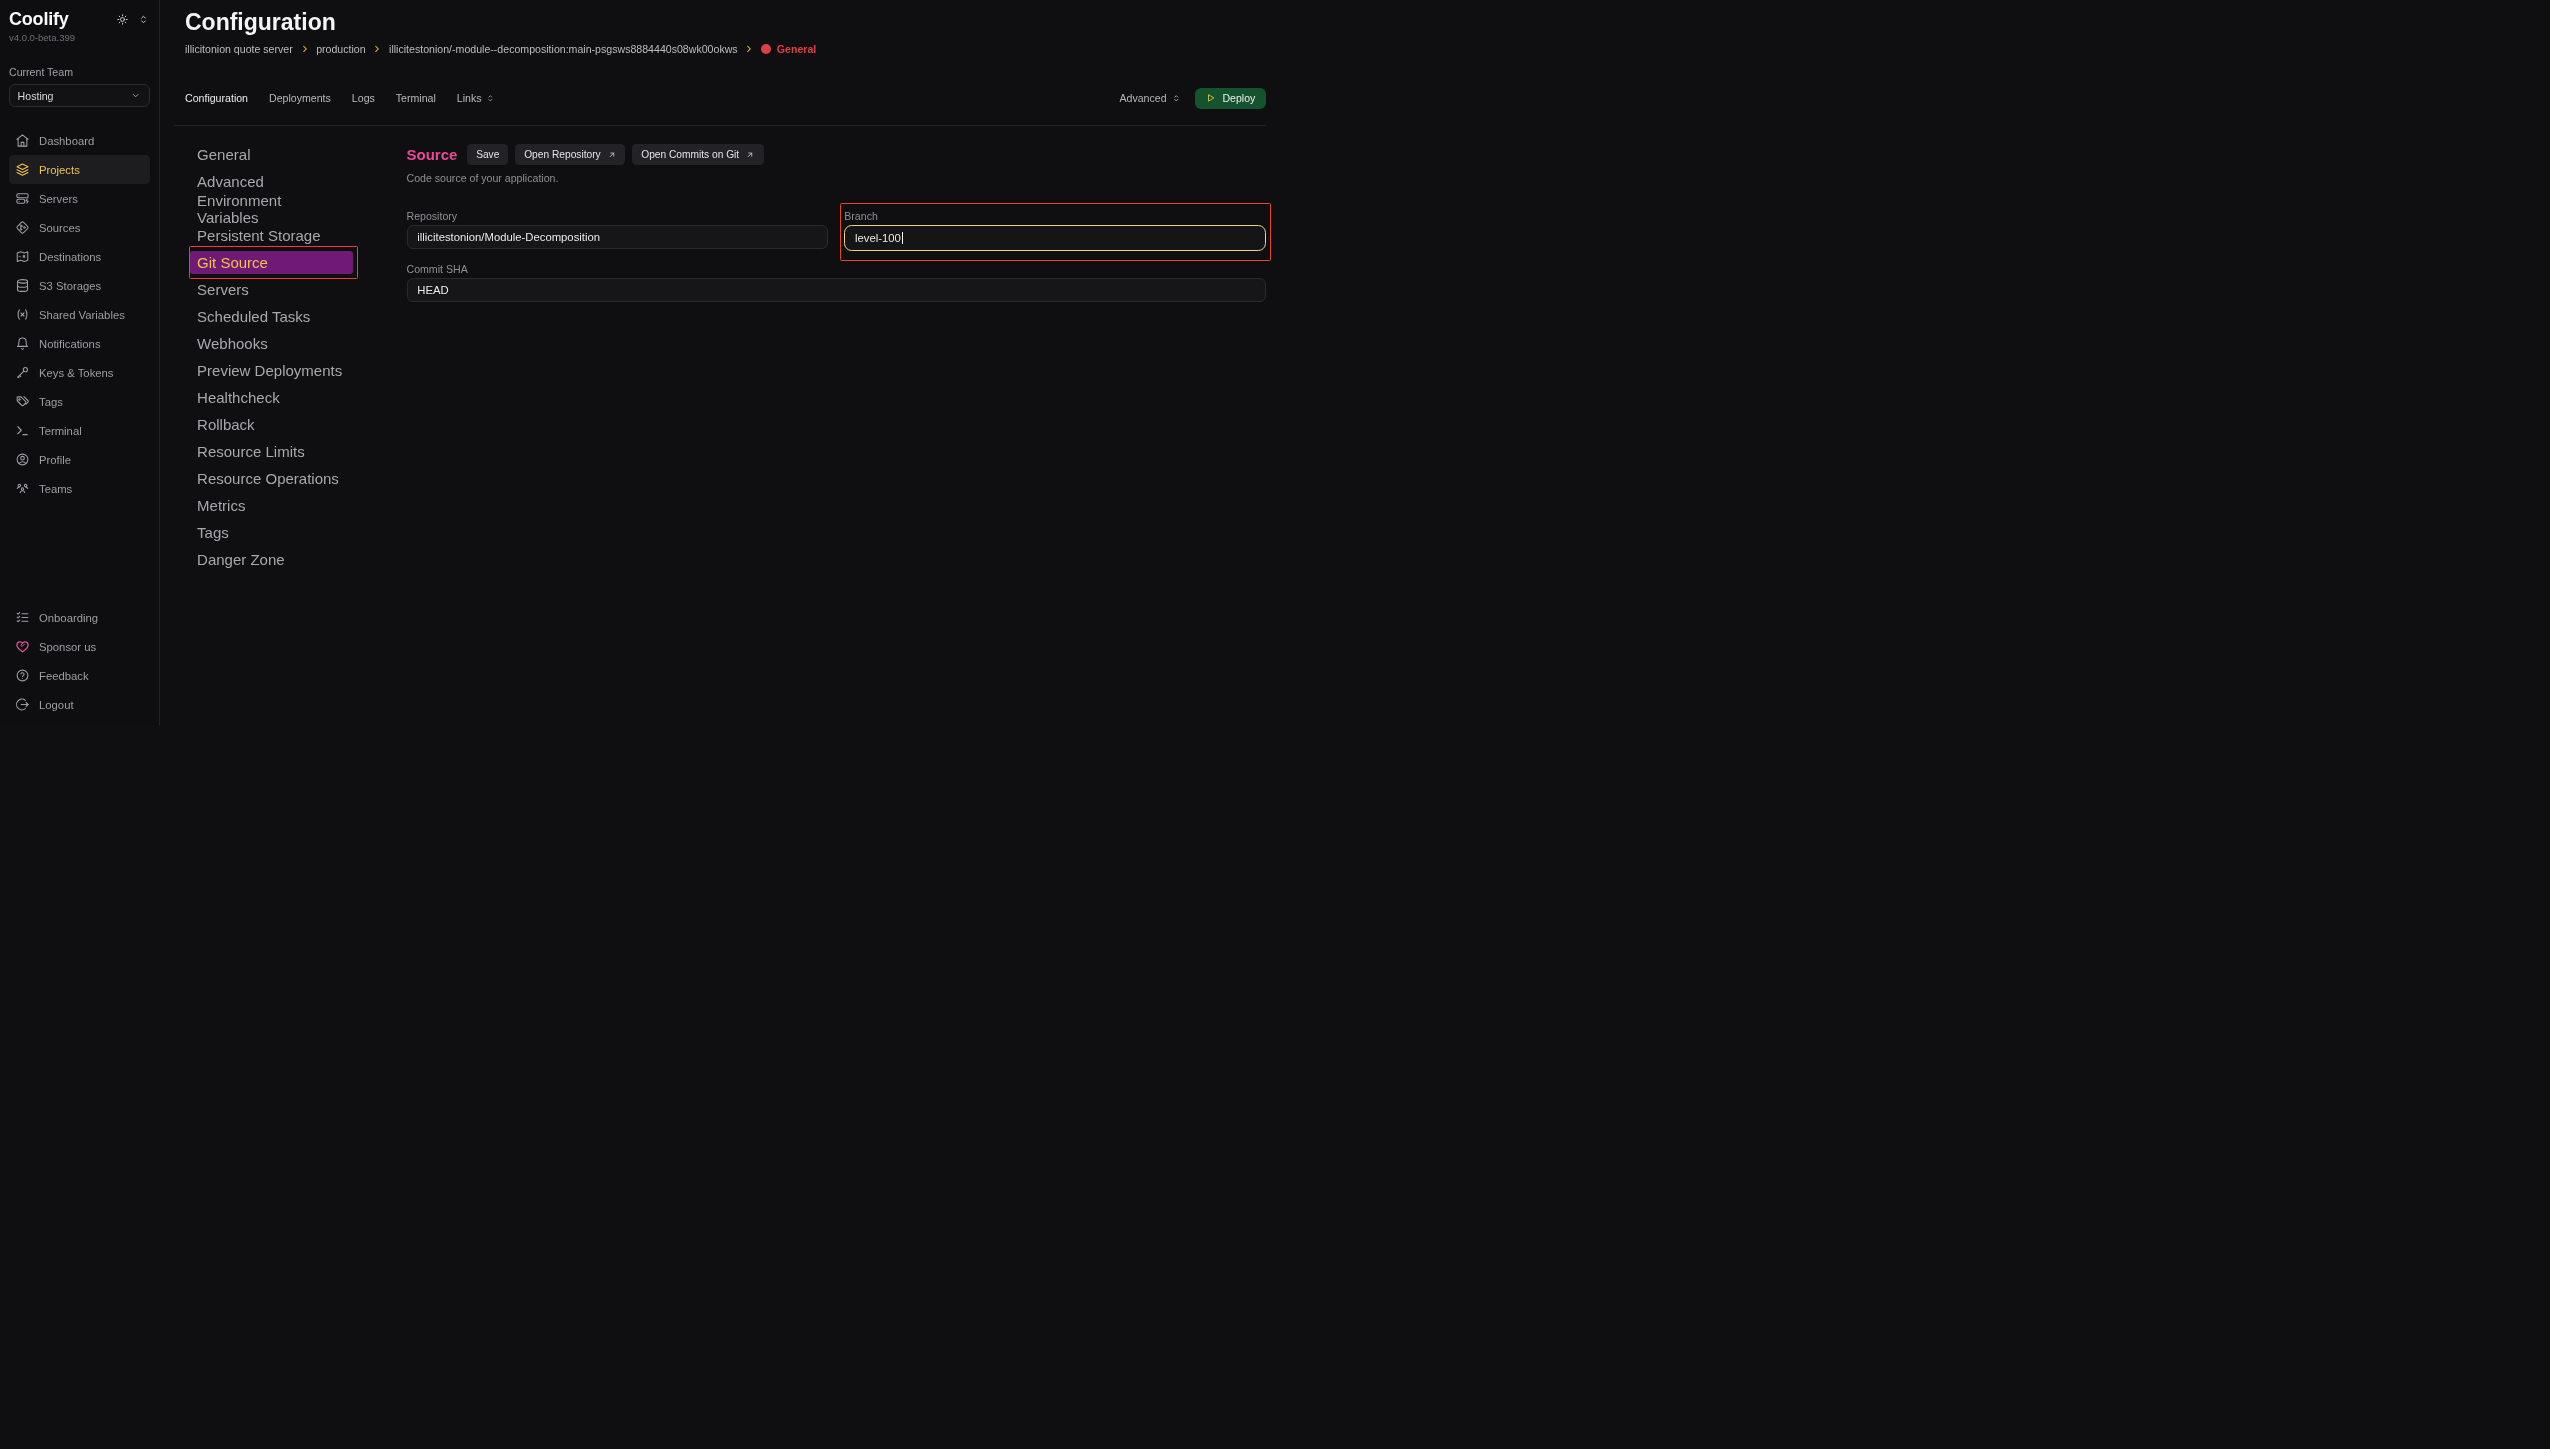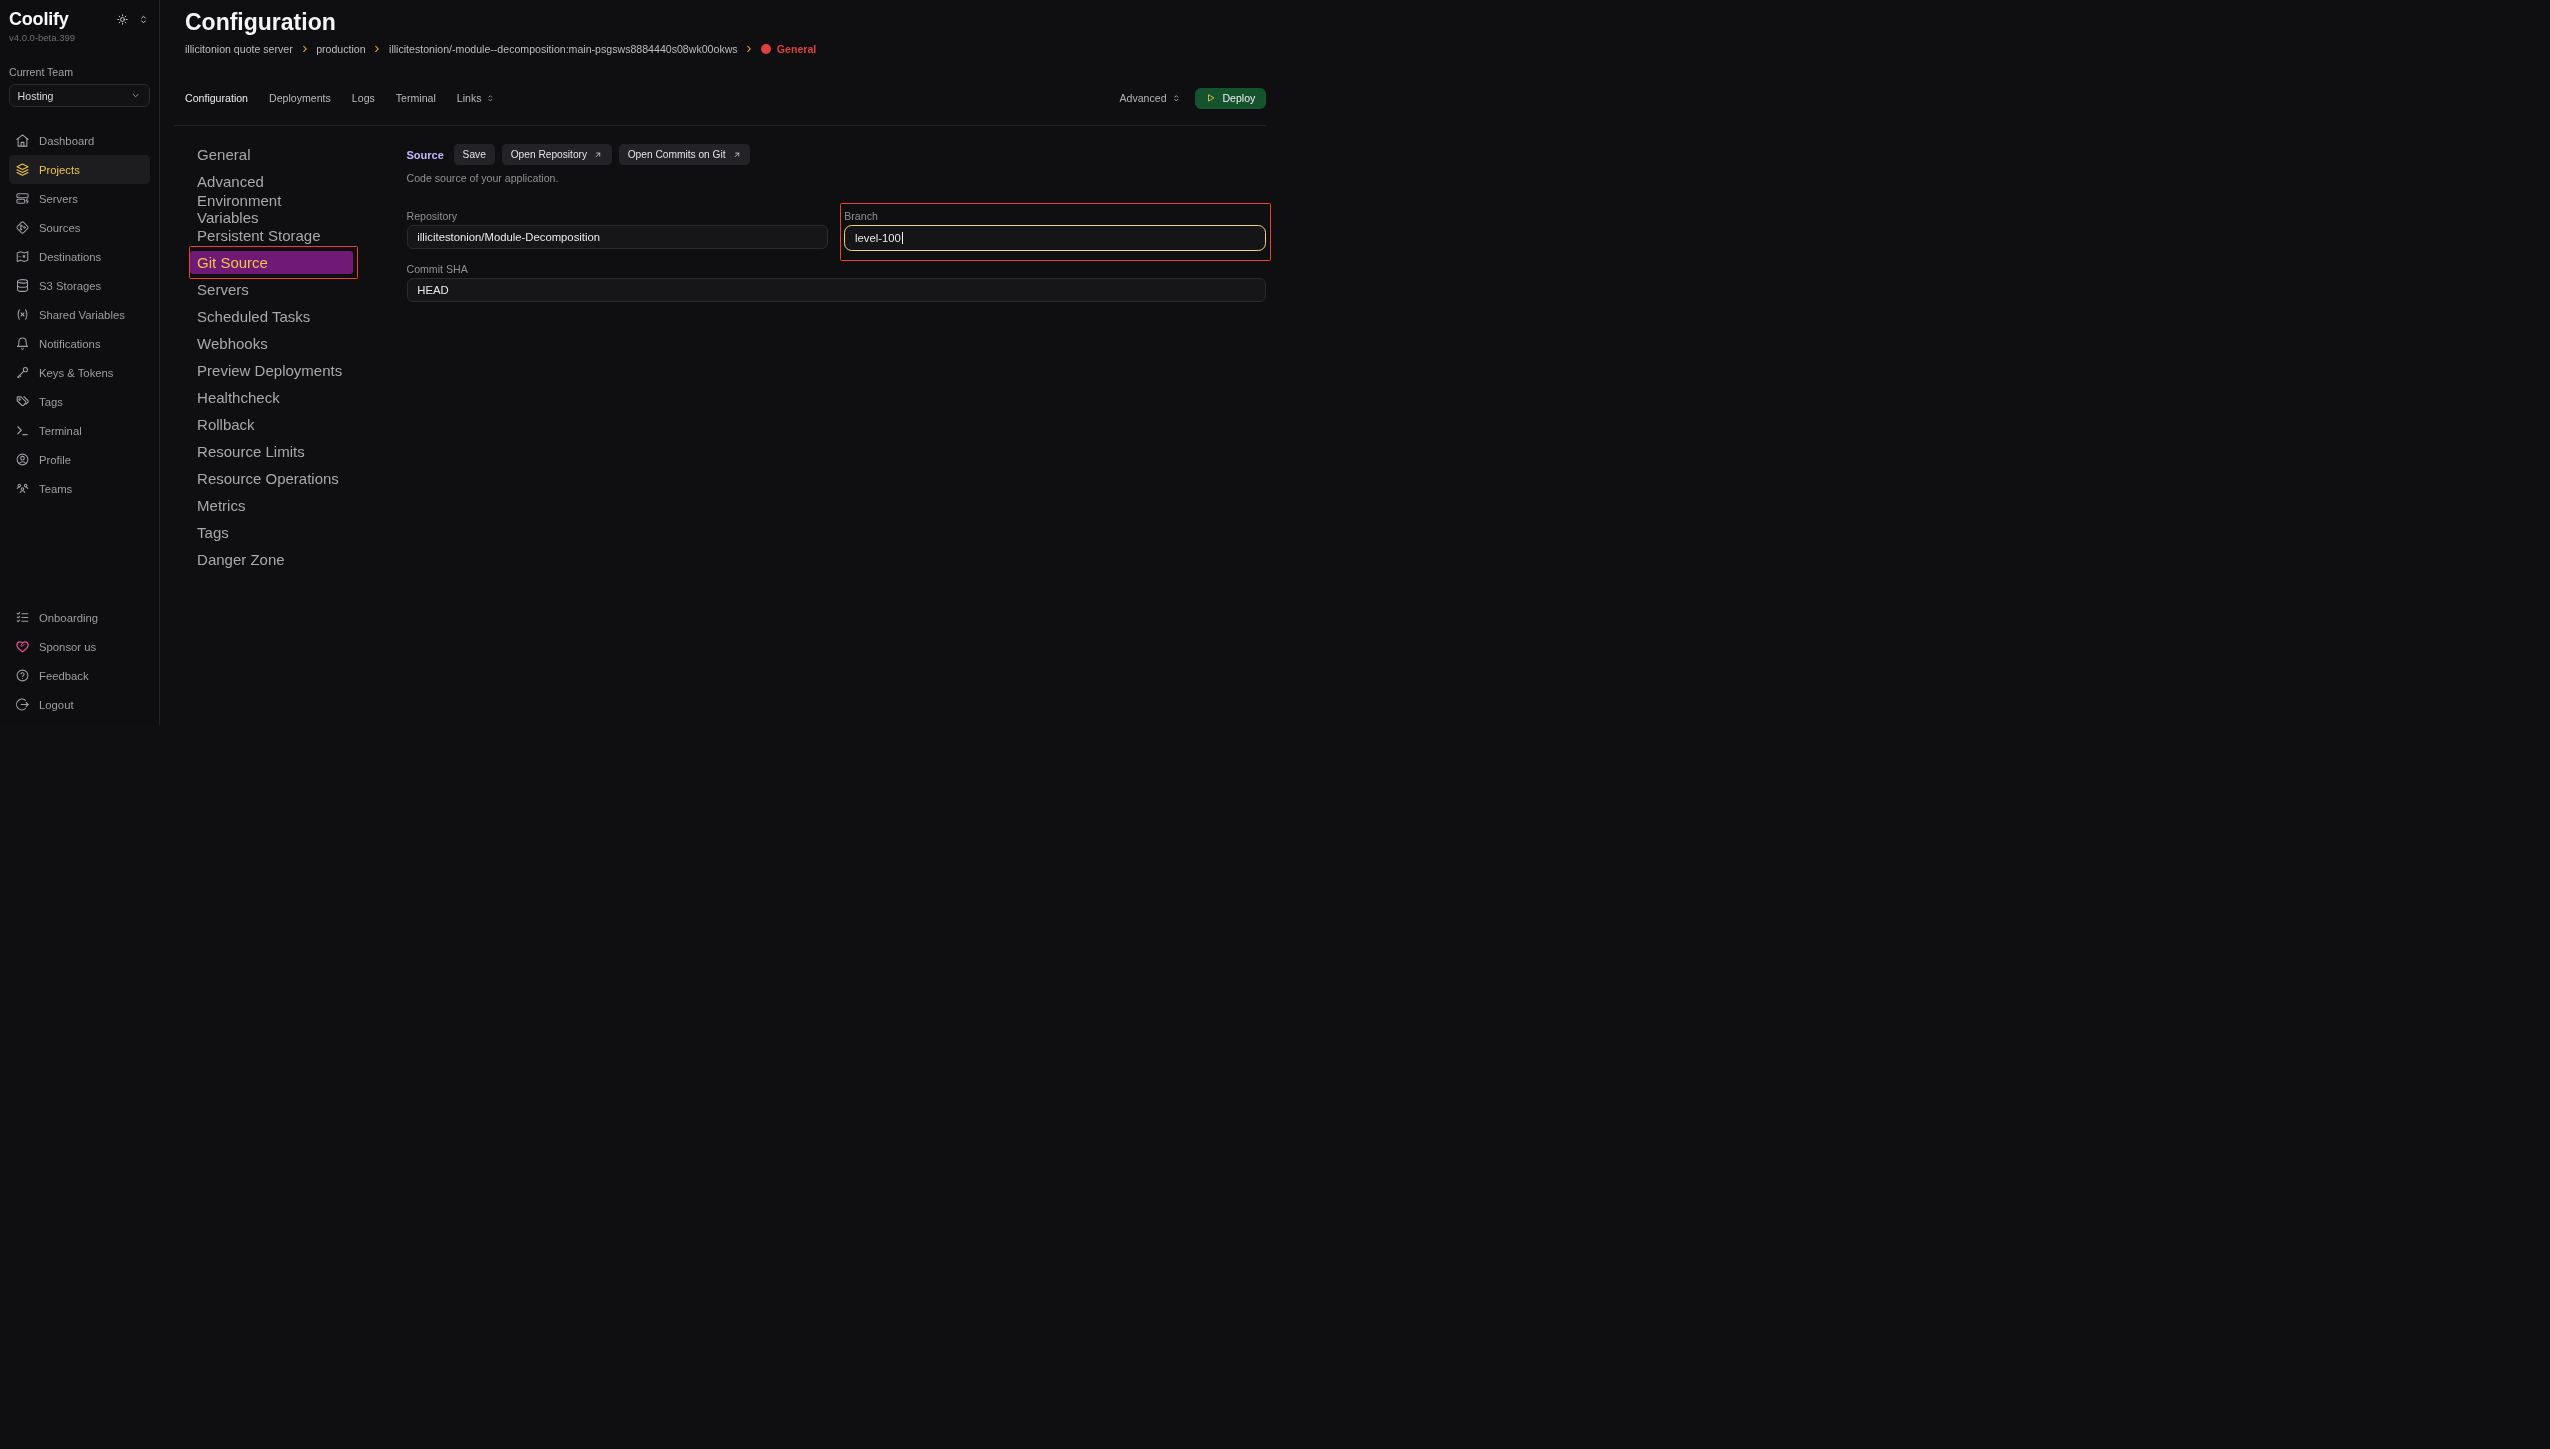--- a/index.html
+++ b/index.html
@@ -56,21 +56,21 @@
   .content{display:flex;margin-top:15px;}
   .cfg-nav{width:163px;margin-left:29.5px;flex:none;}
   .cfg-item{height:27px;display:flex;align-items:center;font-size:15px;color:#a8a8ad;cursor:pointer;position:relative;}
   .cfg-item .inner{padding:3px 7.6px;border-radius:3px;width:100%;box-sizing:border-box;}
   .cfg-item.active .inner{background:#701a75;color:#eec34d;}
   .red-box{position:absolute;border:1.5px solid #e8432c;border-radius:1.5px;pointer-events:none;z-index:3;}
   .cfg-red{top:-3px;bottom:-3px;left:-0.8px;right:-5.3px;}
 
   .form-col{flex:1;margin-left:54px;margin-right:9px;}
   .src-row{display:flex;align-items:center;gap:6.8px;margin-top:3px;}
-  .src-title{font-size:11px;font-weight:700;color:#c4b5fd;margin:0 3px 0 0;}
+  .src-title{font-size:15px;font-weight:700;color:#ec4899;margin:0 3px 0 0;}
   .btn{height:21px;display:inline-flex;align-items:center;gap:6px;background:#232327;border:none;border-radius:4.5px;
        padding:0 9px;font-size:10.2px;color:#e3e3e6;cursor:pointer;font-family:inherit;}
   .btn svg{width:9.8px;height:9.8px;color:#cfcfd3;}
   .src-desc{margin-top:6.8px;font-size:10.6px;color:#8f8f95;height:15px;}
 
   .fields{display:grid;grid-template-columns:1fr 1fr;column-gap:16px;margin-top:23px;}
   .field-label{height:13.6px;line-height:13.6px;font-size:10.6px;color:#909095;margin-bottom:1.5px;}
   .text-input{height:24px;box-sizing:border-box;width:100%;background:#161618;border:0.8px solid #2a2a2d;border-radius:6px;
               display:flex;align-items:center;padding:0 9.8px;font-size:11.3px;color:#e9e9eb;cursor:text;}
   .branch-group{position:relative;}

